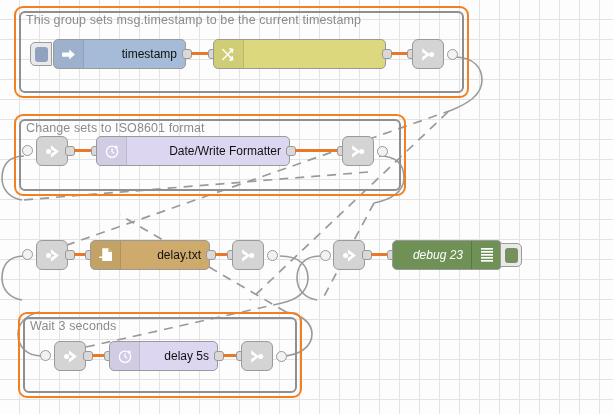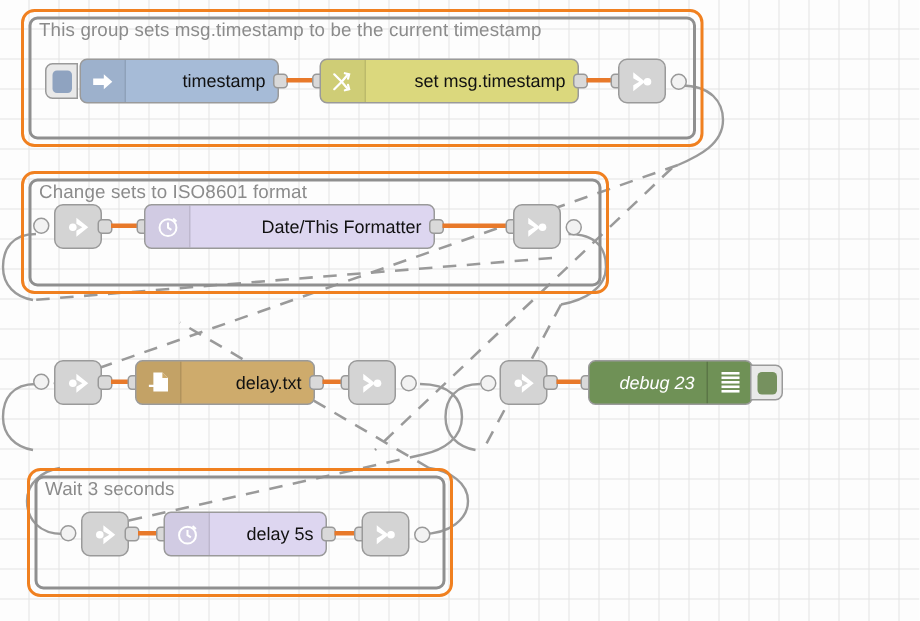--- a/index.html
+++ b/index.html
@@ -164,21 +164,20 @@
 
   <div class="node" style="left:213px;top:39px;width:173px;background:#dbd87d;">
     <div class="icon-box">
       <svg width="17" height="17" viewBox="0 0 24 24" fill="none" stroke="#fff" stroke-width="2.1" stroke-linecap="round">
         <path d="M4 5 L11 12 L17 19"></path>
           <path d="M4 19 L11 12 L17 5"></path>
         <path d="M14 4 L18 5 L17 9"></path>
           <path d="M14 20 L18 19 L17 15"></path>
       </svg>
     </div>
-    <div class="label">set msg.timestamp</div>
   </div>
   <div class="port" style="left:382px;top:49px;"></div>
   <div class="wire" style="left:391px;top:52px;width:20px;"></div>
   <div class="port" style="left:407px;top:49px;"></div>
 
   <div class="linknode" style="left:412px;top:39px;">
     <svg width="19" height="19" viewBox="0 0 24 24">
       <path d="M4 4 L14 12 L4 20 L4 15 L9 12 L4 9 Z" fill="#fff"></path>
       <circle cx="16" cy="12" r="3.2" fill="#fff"></circle>
     </svg>
@@ -202,21 +201,21 @@
   <div class="port" style="left:91px;top:146px;"></div>
 
   <div class="node" style="left:96px;top:136px;width:194px;background:#ddd6f0;">
     <div class="icon-box">
       <svg width="18" height="18" viewBox="0 0 24 24" fill="none" stroke="#fff" stroke-width="1.8">
         <circle cx="12" cy="13" r="7.5"></circle>
           <path d="M12 8.5 L12 13 L15 15"></path>
           <path d="M16.5 5 L19.5 7.5"></path>
       </svg>
     </div>
-    <div class="label">Date/This Formatter</div>
+    <div class="label">Date/Write Formatter</div>
   </div>
   <div class="port" style="left:286px;top:146px;"></div>
   <div class="wire" style="left:295px;top:149px;width:46px;"></div>
   <div class="port" style="left:337px;top:146px;"></div>
 
   <div class="linknode" style="left:342px;top:136px;">
     <svg width="19" height="19" viewBox="0 0 24 24">
       <path d="M4 4 L14 12 L4 20 L4 15 L9 12 L4 9 Z" fill="#fff"></path>
       <circle cx="16" cy="12" r="3.2" fill="#fff"></circle>
     </svg>

